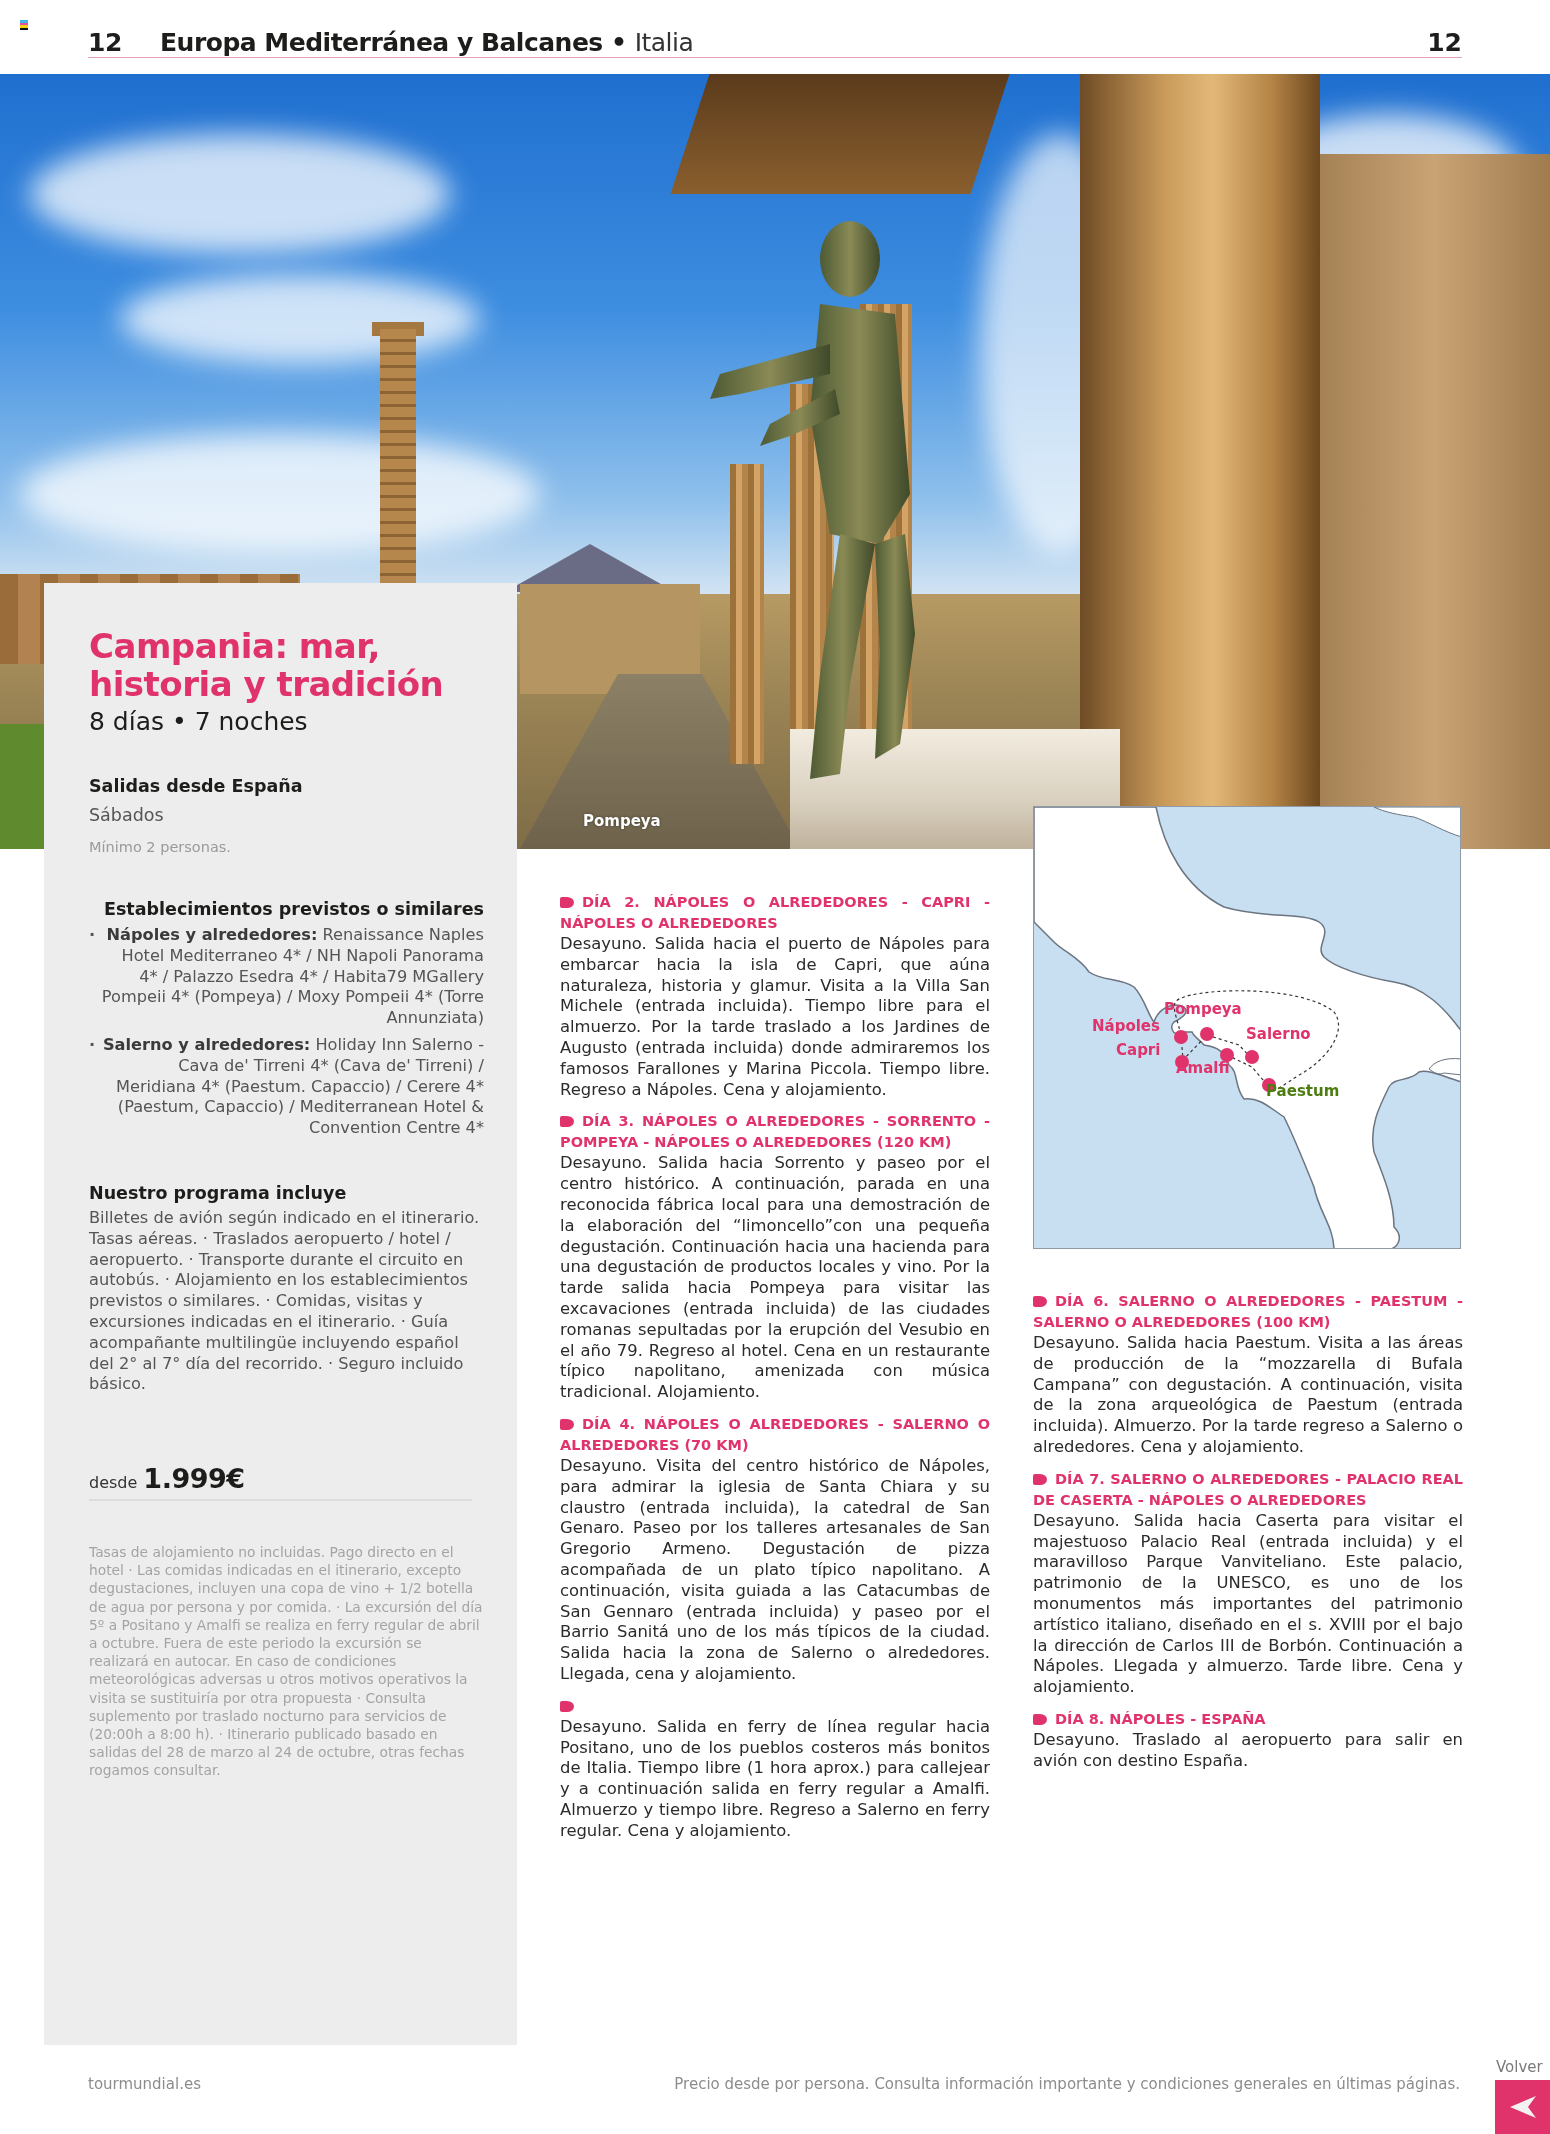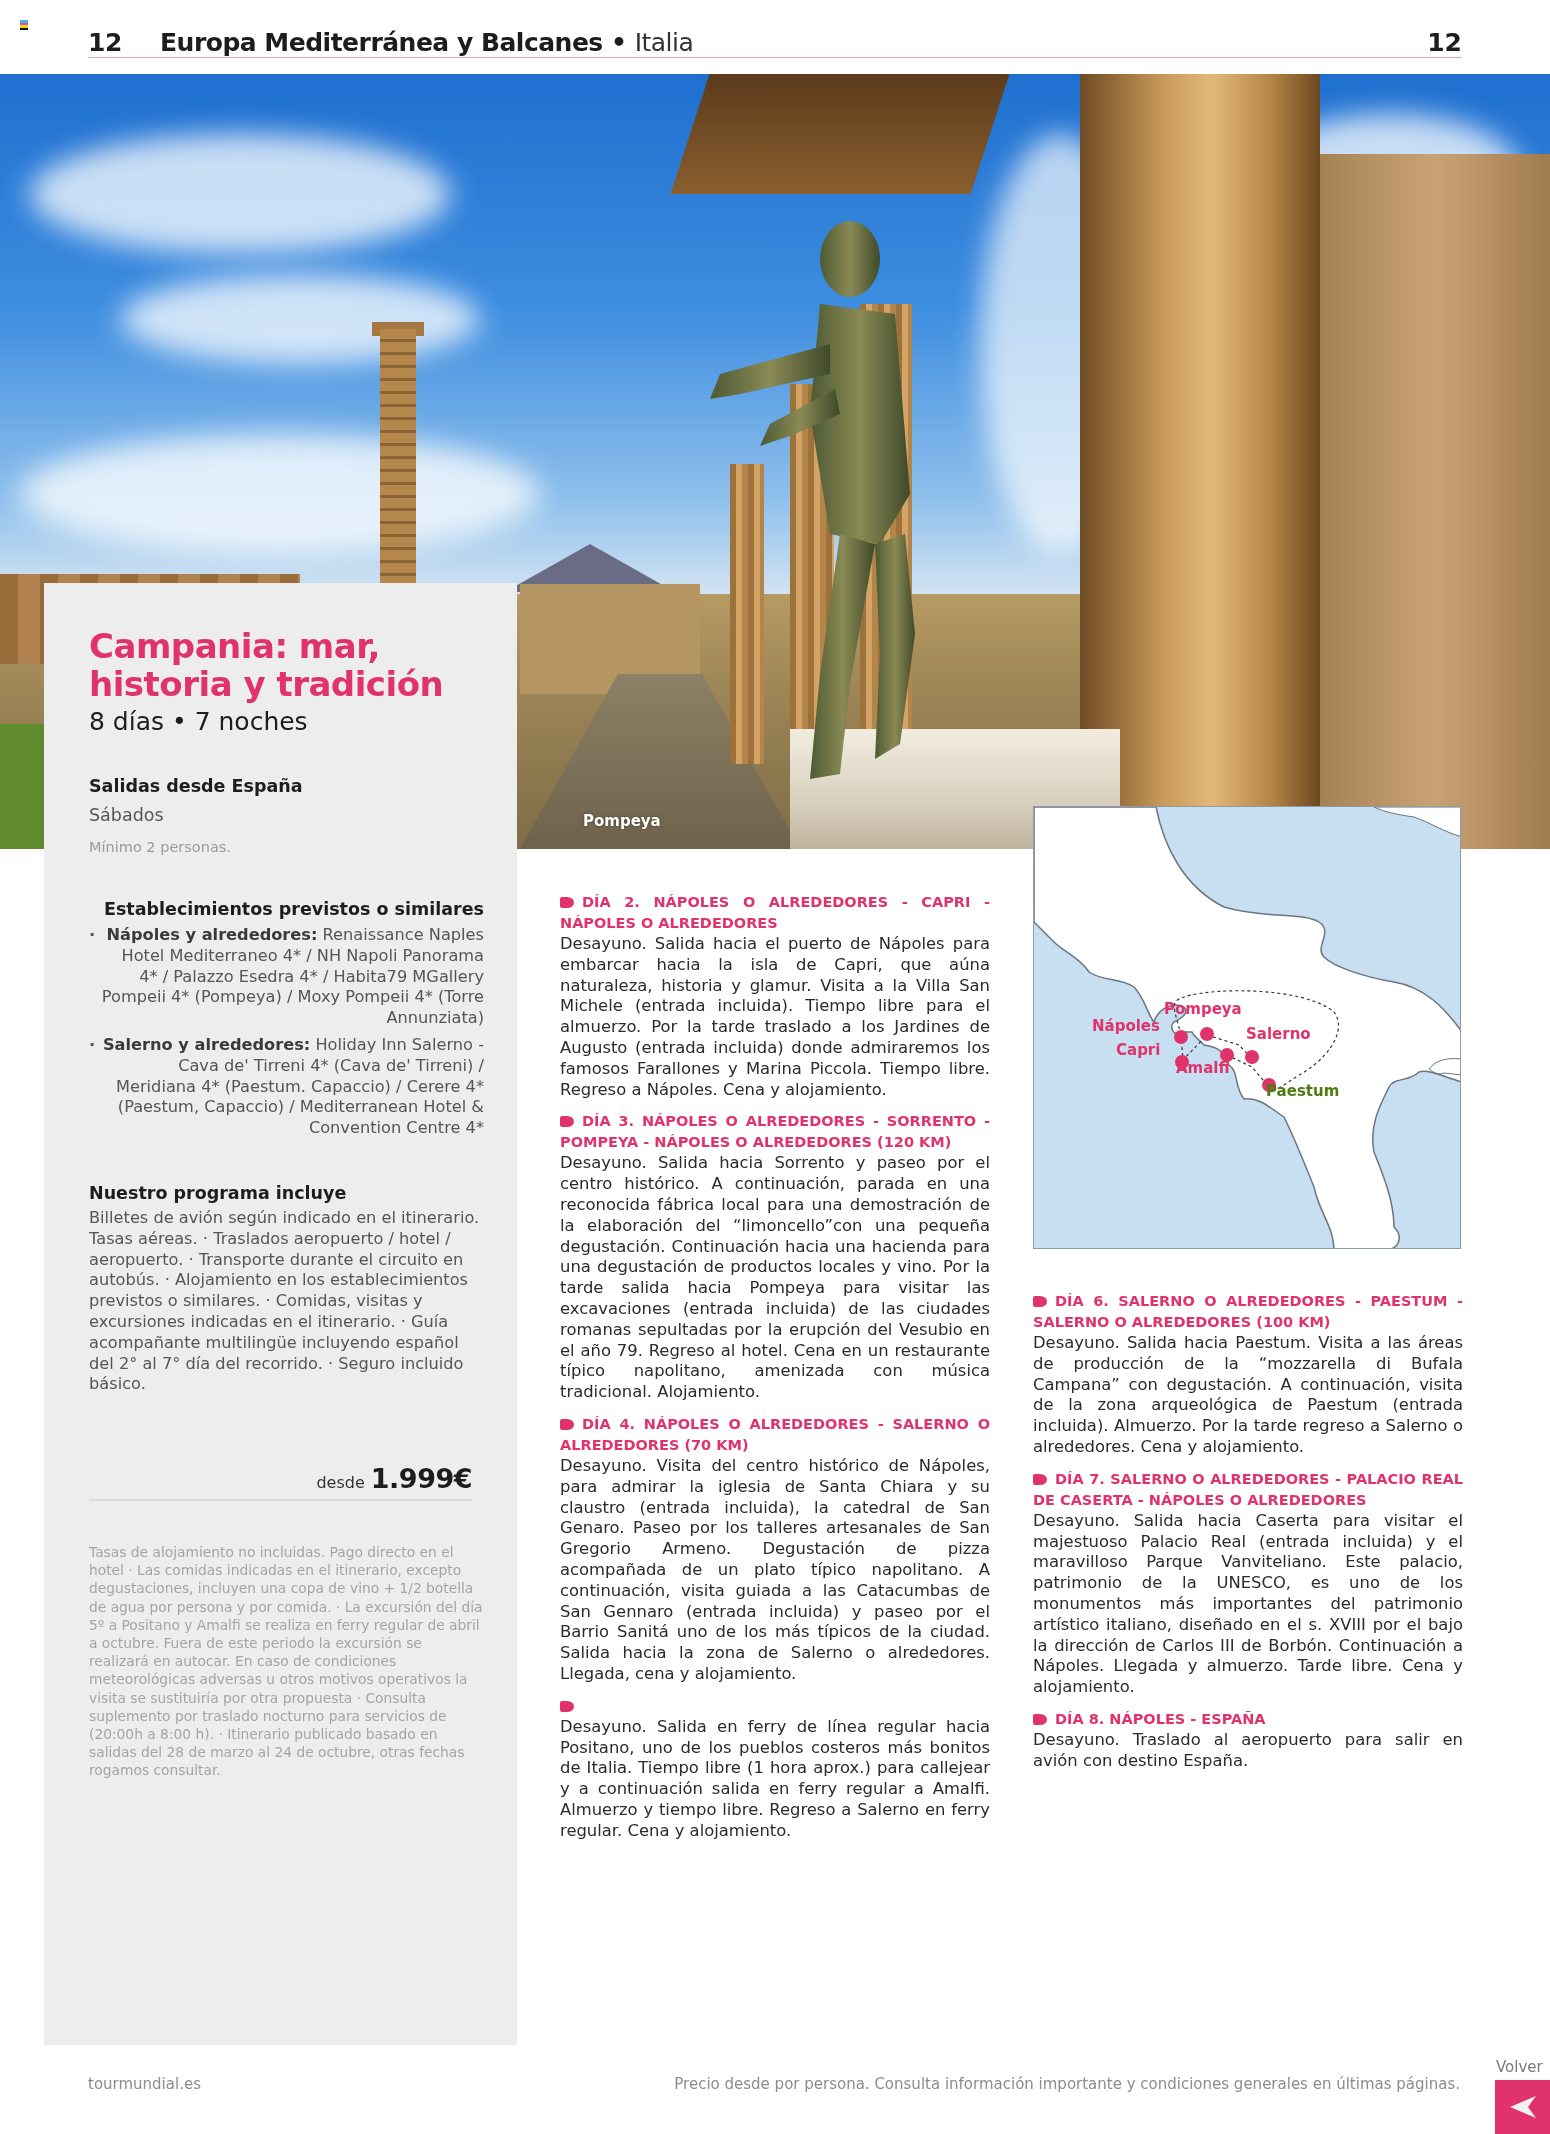--- a/index.html
+++ b/index.html
@@ -58,21 +58,21 @@
   .section-h { font: bold 17.5px "DejaVu Sans", sans-serif; color: #1d1d1b; }
   .hotels { position: absolute; top: 316px; left: 0; width: 395px; text-align: right; }
   .hotels ul { list-style: none; margin-top: 6px; }
   .hotels li { position: relative; padding-left: 11px; font: 16.2px "DejaVu Sans", sans-serif; line-height: 20.8px; color: #555; margin-bottom: 6px; }
   .hotels li::before { content: "·"; position: absolute; left: 0; top: 0; color: #555; font-weight: bold; }
   .hotels li b { color: #3a3a3a; }
 
   .includes { position: absolute; top: 600px; left: 0; width: 395px; }
   .includes p { margin-top: 5px; font: 16.2px "DejaVu Sans", sans-serif; line-height: 20.8px; color: #555; }
 
-  .price-row { position: absolute; top: 880px; left: 0; width: 383px; height: 38px; border-bottom: 2px solid #dcdcdc; text-align: right; }
+  .price-row { position: absolute; top: 880px; left: 0; width: 383px; height: 38px; border-bottom: 2px solid #dcdcdc; }
   .price-row .from { font: 16px "DejaVu Sans", sans-serif; color: #333; margin-right: 6px; }
   .price-row .amount { font: bold 27px "DejaVu Sans", sans-serif; color: #1d1d1b; letter-spacing: -0.5px; }
 
   .notes { position: absolute; top: 960px; left: 0; width: 395px; font: 13.8px "DejaVu Sans", sans-serif; line-height: 18.2px; color: #a4a4a4; }
 
   
   .itin-col { position: absolute; width: 430px; }
   .itin-col.c1 { left: 560px; top: 892px; }
   .itin-col.c2 { left: 1033px; top: 1291px; }
   .day { margin-bottom: 11px; }

